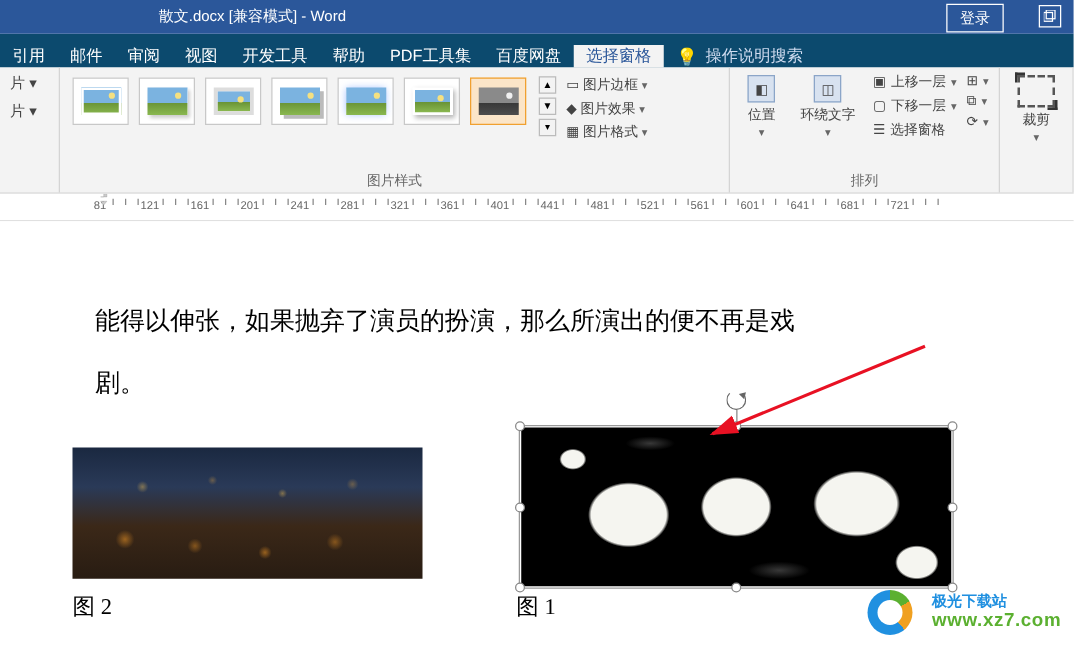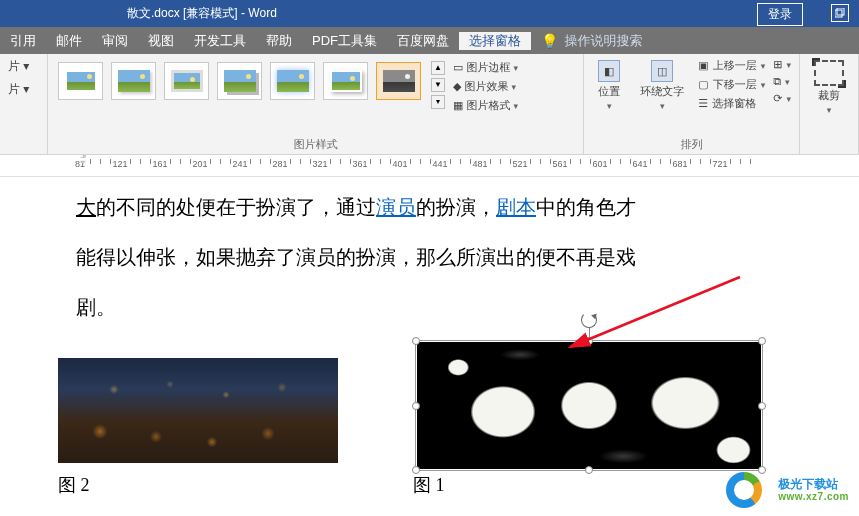--- a/index.html
+++ b/index.html
@@ -52,24 +52,24 @@
       top: 4px;
       width: 18px;
       height: 18px;
       border: 1px solid #fff;
       display: flex;
       align-items: center;
       justify-content: center;
       font-size: 10px;
     }
     .tabs-row {
-      background: #737373;
+      background: #0c4a6e;
       height: 27px;
       display: flex;
-      align-items: center;
+      align-items: flex-end;
       color: #fff;
       font-size: 13px;
     }
     .tab {
       padding: 0 10px;
       display: flex;
       align-items: center;
       cursor: pointer;
     }
     .tab.active {
@@ -409,21 +409,21 @@
       border-radius: 50%;
     }
     .watermark .txt {
       display: flex;
       flex-direction: column;
       font-size: 12px;
       font-weight: bold;
       line-height: 1.2;
     }
     .watermark .txt .l1 { color: #2090e0; }
-    .watermark .txt .l2 { color: #5bb030; font-size: 10px; letter-spacing: 0.5px; }
+    .watermark .txt .l2 { color: #5bb030; font-size: 15px; letter-spacing: 0.5px; }
   </style>
 </head>
 <body>
 
 <div class="titlebar">
   <span class="doc-title">散文.docx [兼容模式] - Word</span>
   <div class="login-btn">登录</div>
   <div class="window-btn">
     <svg width="10" height="10" viewBox="0 0 10 10">
         <rect x="0" y="2" width="7" height="7" fill="none" stroke="#fff"></rect>
@@ -641,23 +641,20 @@
       <div class="ruler-mark" style="left: 690px;"></div>
       <div class="ruler-mark" style="left: 700px;"></div>
     </div>
   <svg class="ruler-indent" viewBox="0 0 10 20">
     <polygon points="0,5 10,5 10,0 5,0 5,5" fill="#ccc" stroke="#888" stroke-width="0.5"></polygon>
     <polygon points="0,12 10,12 5,18" fill="#ccc" stroke="#888" stroke-width="0.5"></polygon>
   </svg>
 </div>
 
 <div class="document-area">
-  <div class="doc-text" style="top:6px">
-    <span style="text-decoration:underline">大</span><span>的不同的处便在于扮演了，通过</span><span class="link">演员</span><span>的扮演，</span><span class="link">剧本</span><span>中的角色才</span>
-  </div>
   <div class="doc-text" style="top:56px">能得以伸张，如果抛弃了演员的扮演，那么所演出的便不再是戏</div>
   <div class="doc-text" style="top:106px">剧。</div>
 
   <div class="image-left"></div>
 
   <div class="image-right-wrap">
     <div class="image-right"></div>
     <div class="sel-border"></div>
     <div class="rotate-handle">
       <div class="knob"></div>

